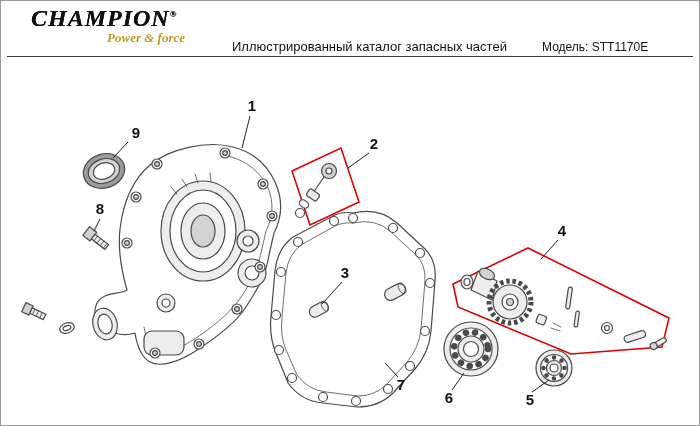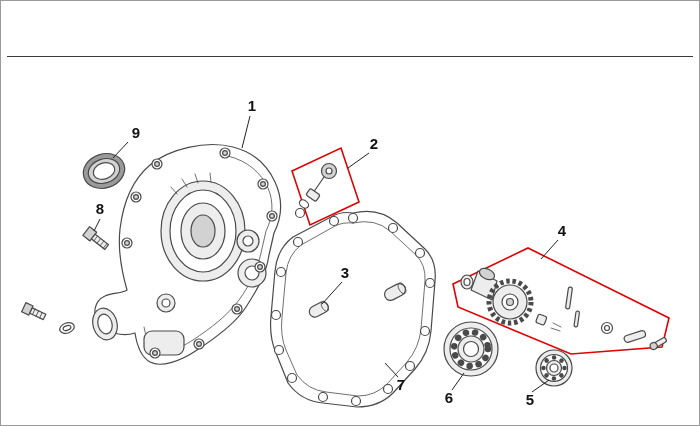--- a/index.html
+++ b/index.html
@@ -38,20 +38,28 @@
   .callout{font:bold 15px "Liberation Sans",sans-serif;fill:#111;}
   .teeth{fill:none;stroke:var(--line,#4a4a4a);stroke-width:5;stroke-dasharray:3.5 2.8;}
   .balls{fill:none;stroke:var(--line,#4a4a4a);stroke-width:6.5;stroke-dasharray:0.1 9.2;stroke-linecap:round;}
   .balls-sm{fill:none;stroke:var(--line,#4a4a4a);stroke-width:4.5;stroke-dasharray:0.1 8.1;stroke-linecap:round;}
 </style>
 </head>
 <body>
 
 <div class="page">
 
+  <div class="header">
+    <div class="logo">
+      <div class="brand"><span>CHAMPION</span><span class="reg">®</span></div>
+      <div class="tagline">Power &amp; force</div>
+    </div>
+    <div class="doc-title">Иллюстрированный каталог запасных частей</div>
+    <div class="doc-model">Модель: STT1170E</div>
+  </div>
   <div class="rule"></div>
 
   <svg class="art" width="700" height="426" viewBox="0 0 700 426">
 
     <g transform="rotate(-18 103 170)">
       <ellipse class="ln f-dark" cx="103" cy="170" rx="21" ry="17"></ellipse>
       <ellipse class="ln f-mid" cx="103" cy="170" rx="16" ry="12"></ellipse>
       <ellipse class="ln f-white" cx="103" cy="170" rx="11" ry="8"></ellipse>
     </g>
 

